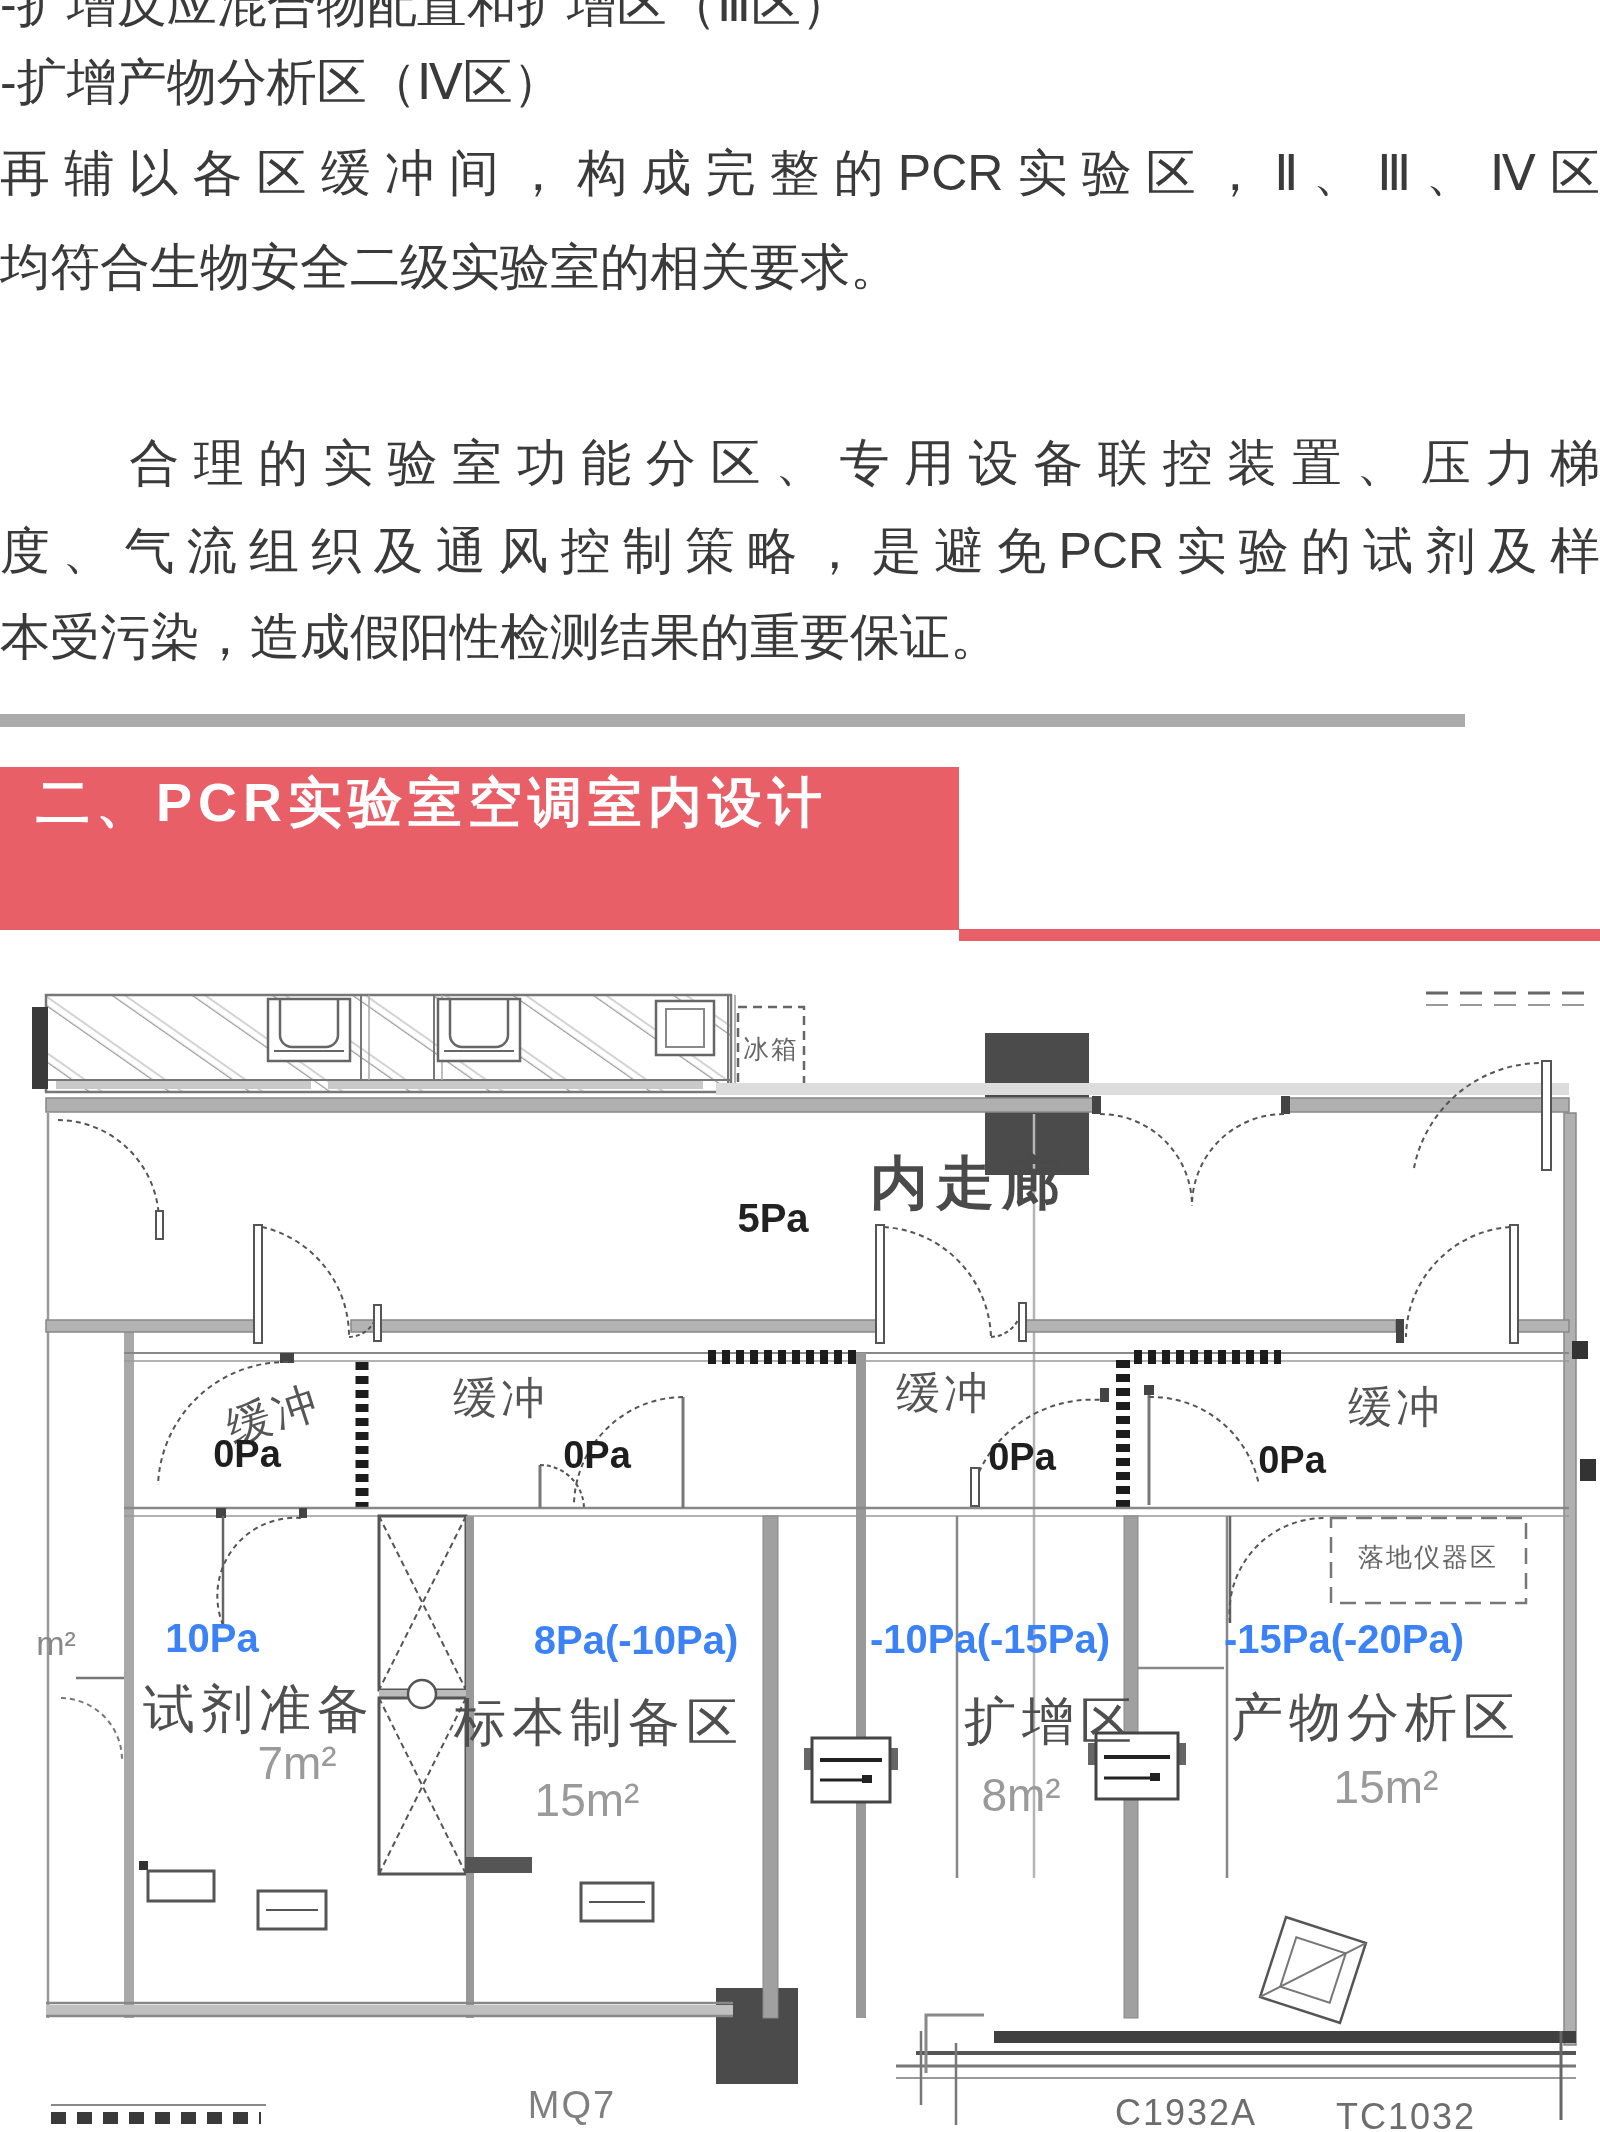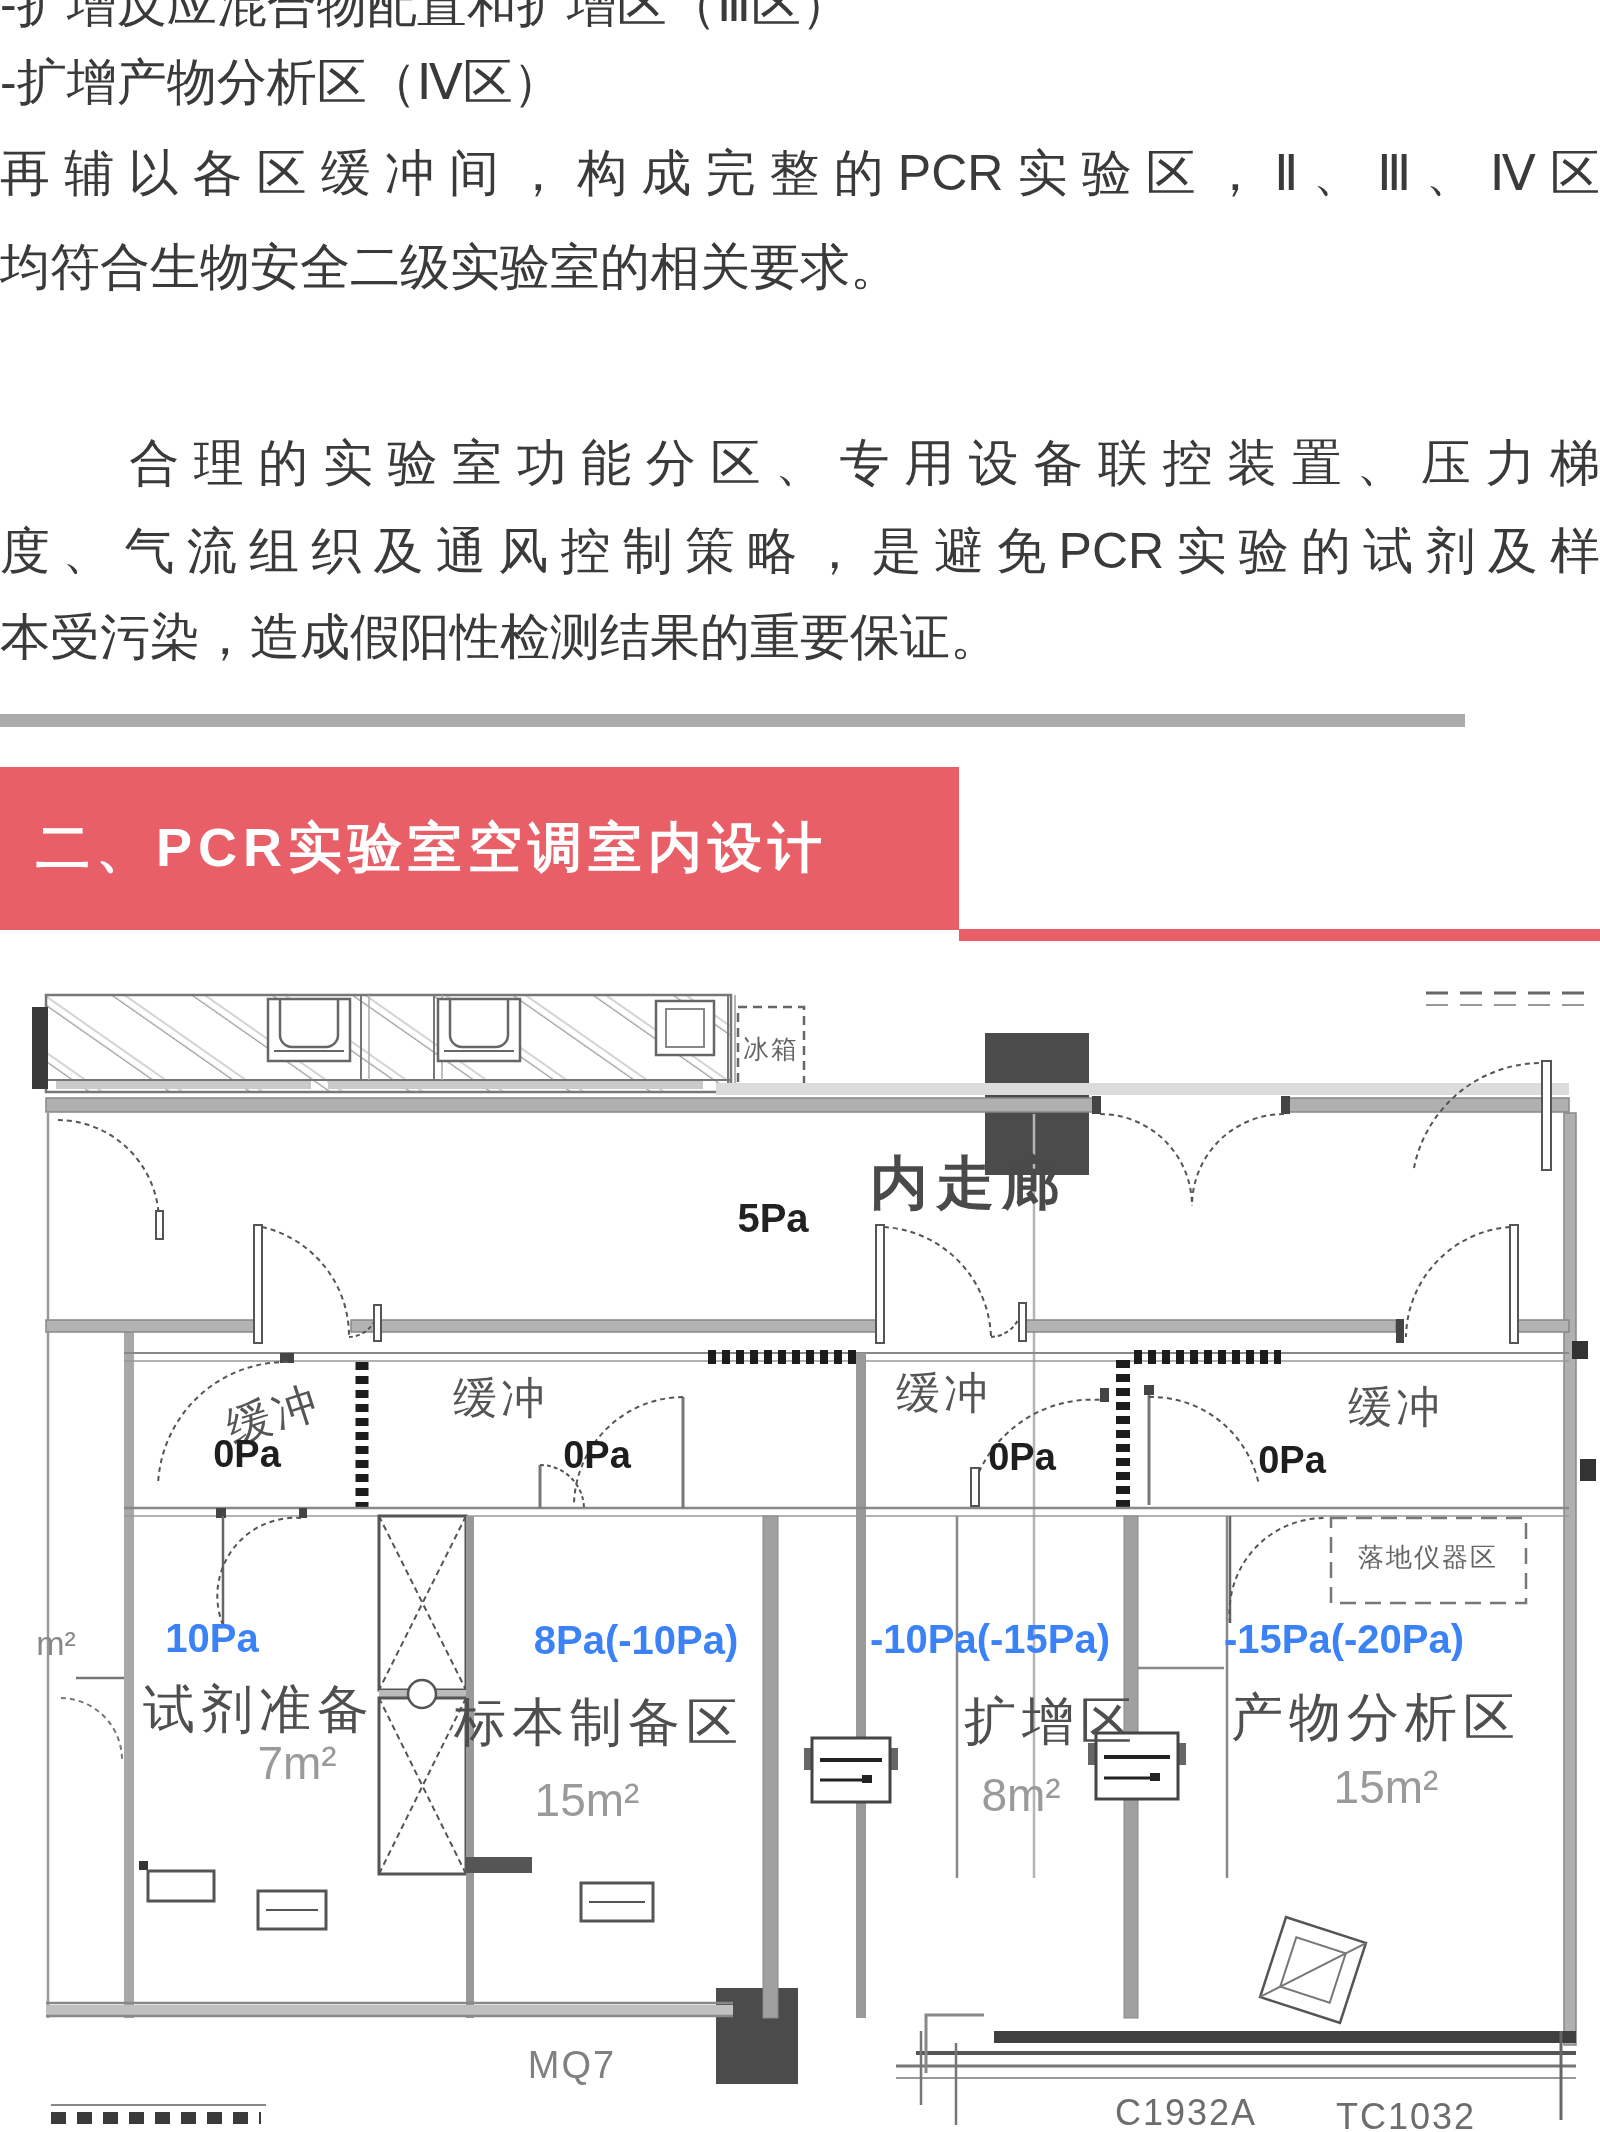--- a/index.html
+++ b/index.html
@@ -12,40 +12,40 @@
     position:absolute;left:0;width:1600px;
     font-size:50px;line-height:60px;color:#3a3a3a;font-weight:500;
     text-align:justify;text-align-last:justify;white-space:normal;
   }
   .tline.last{text-align:left;text-align-last:left;}
   
   .divider{position:absolute;left:0;top:714px;width:1465px;height:13px;background:#ababab;}
   
   .banner{
     position:absolute;left:0;top:767px;width:959px;height:163px;
-    background:var(--accent,#E85F68);display:flex;align-items:center;
+    background:var(--accent,#E85F68);display:flex;align-items:flex-start;
   }
   .banner-title{
     padding-left:36px;color:#ffffff;font-size:54px;font-weight:bold;letter-spacing:6px;white-space:nowrap;
   }
   .banner-tail{position:absolute;left:959px;top:929px;width:641px;height:12px;background:var(--accent,#E85F68);}
   
   .plan{position:absolute;left:16px;top:985px;width:1348px;height:1147px;background:#fff;padding-left:28px;}
   .plan svg{position:absolute;left:0;top:0;}
   .plabel{position:absolute;transform:translate(-50%,-50%);white-space:nowrap;color:#555;}
   .lab-press{font-size:40px;font-weight:bold;color:#3b82f6;}
   .lab-name{font-size:52px;color:#4f4f4f;letter-spacing:6px;}
   .lab-area{font-size:46px;color:#9a9a9a;}
   .buf-name{font-size:44px;color:#555;letter-spacing:4px;}
   .buf-press{font-size:38px;font-weight:bold;color:#1e1e1e;}
   .corr-name{font-size:58px;color:#4a4a4a;letter-spacing:8px;font-weight:bold;}
   .corr-press{font-size:40px;font-weight:bold;color:#222;}
   .small-label{font-size:26px;color:#666;letter-spacing:2px;}
   .code-label{font-size:36px;color:#6d6d6d;letter-spacing:2px;}
-  .mq-label{font-size:38px;color:#808080;letter-spacing:2px;}
+  .mq-label{font-size:38px;color:#808080;letter-spacing:2px;margin-top:40px;}
   .partial-label{font-size:34px;color:#888;}
 </style>
 </head>
 <body>
 
 <div id="canvas">
 
   <div class="tline last" style="top:-26px">-扩增反应混合物配置和扩增区（Ⅲ区）</div>
   <div class="tline last" style="top:52px">-扩增产物分析区（Ⅳ区）</div>
   <div class="tline" style="top:143px">再辅以各区缓冲间，构成完整的PCR实验区，Ⅱ、Ⅲ、Ⅳ区</div>

